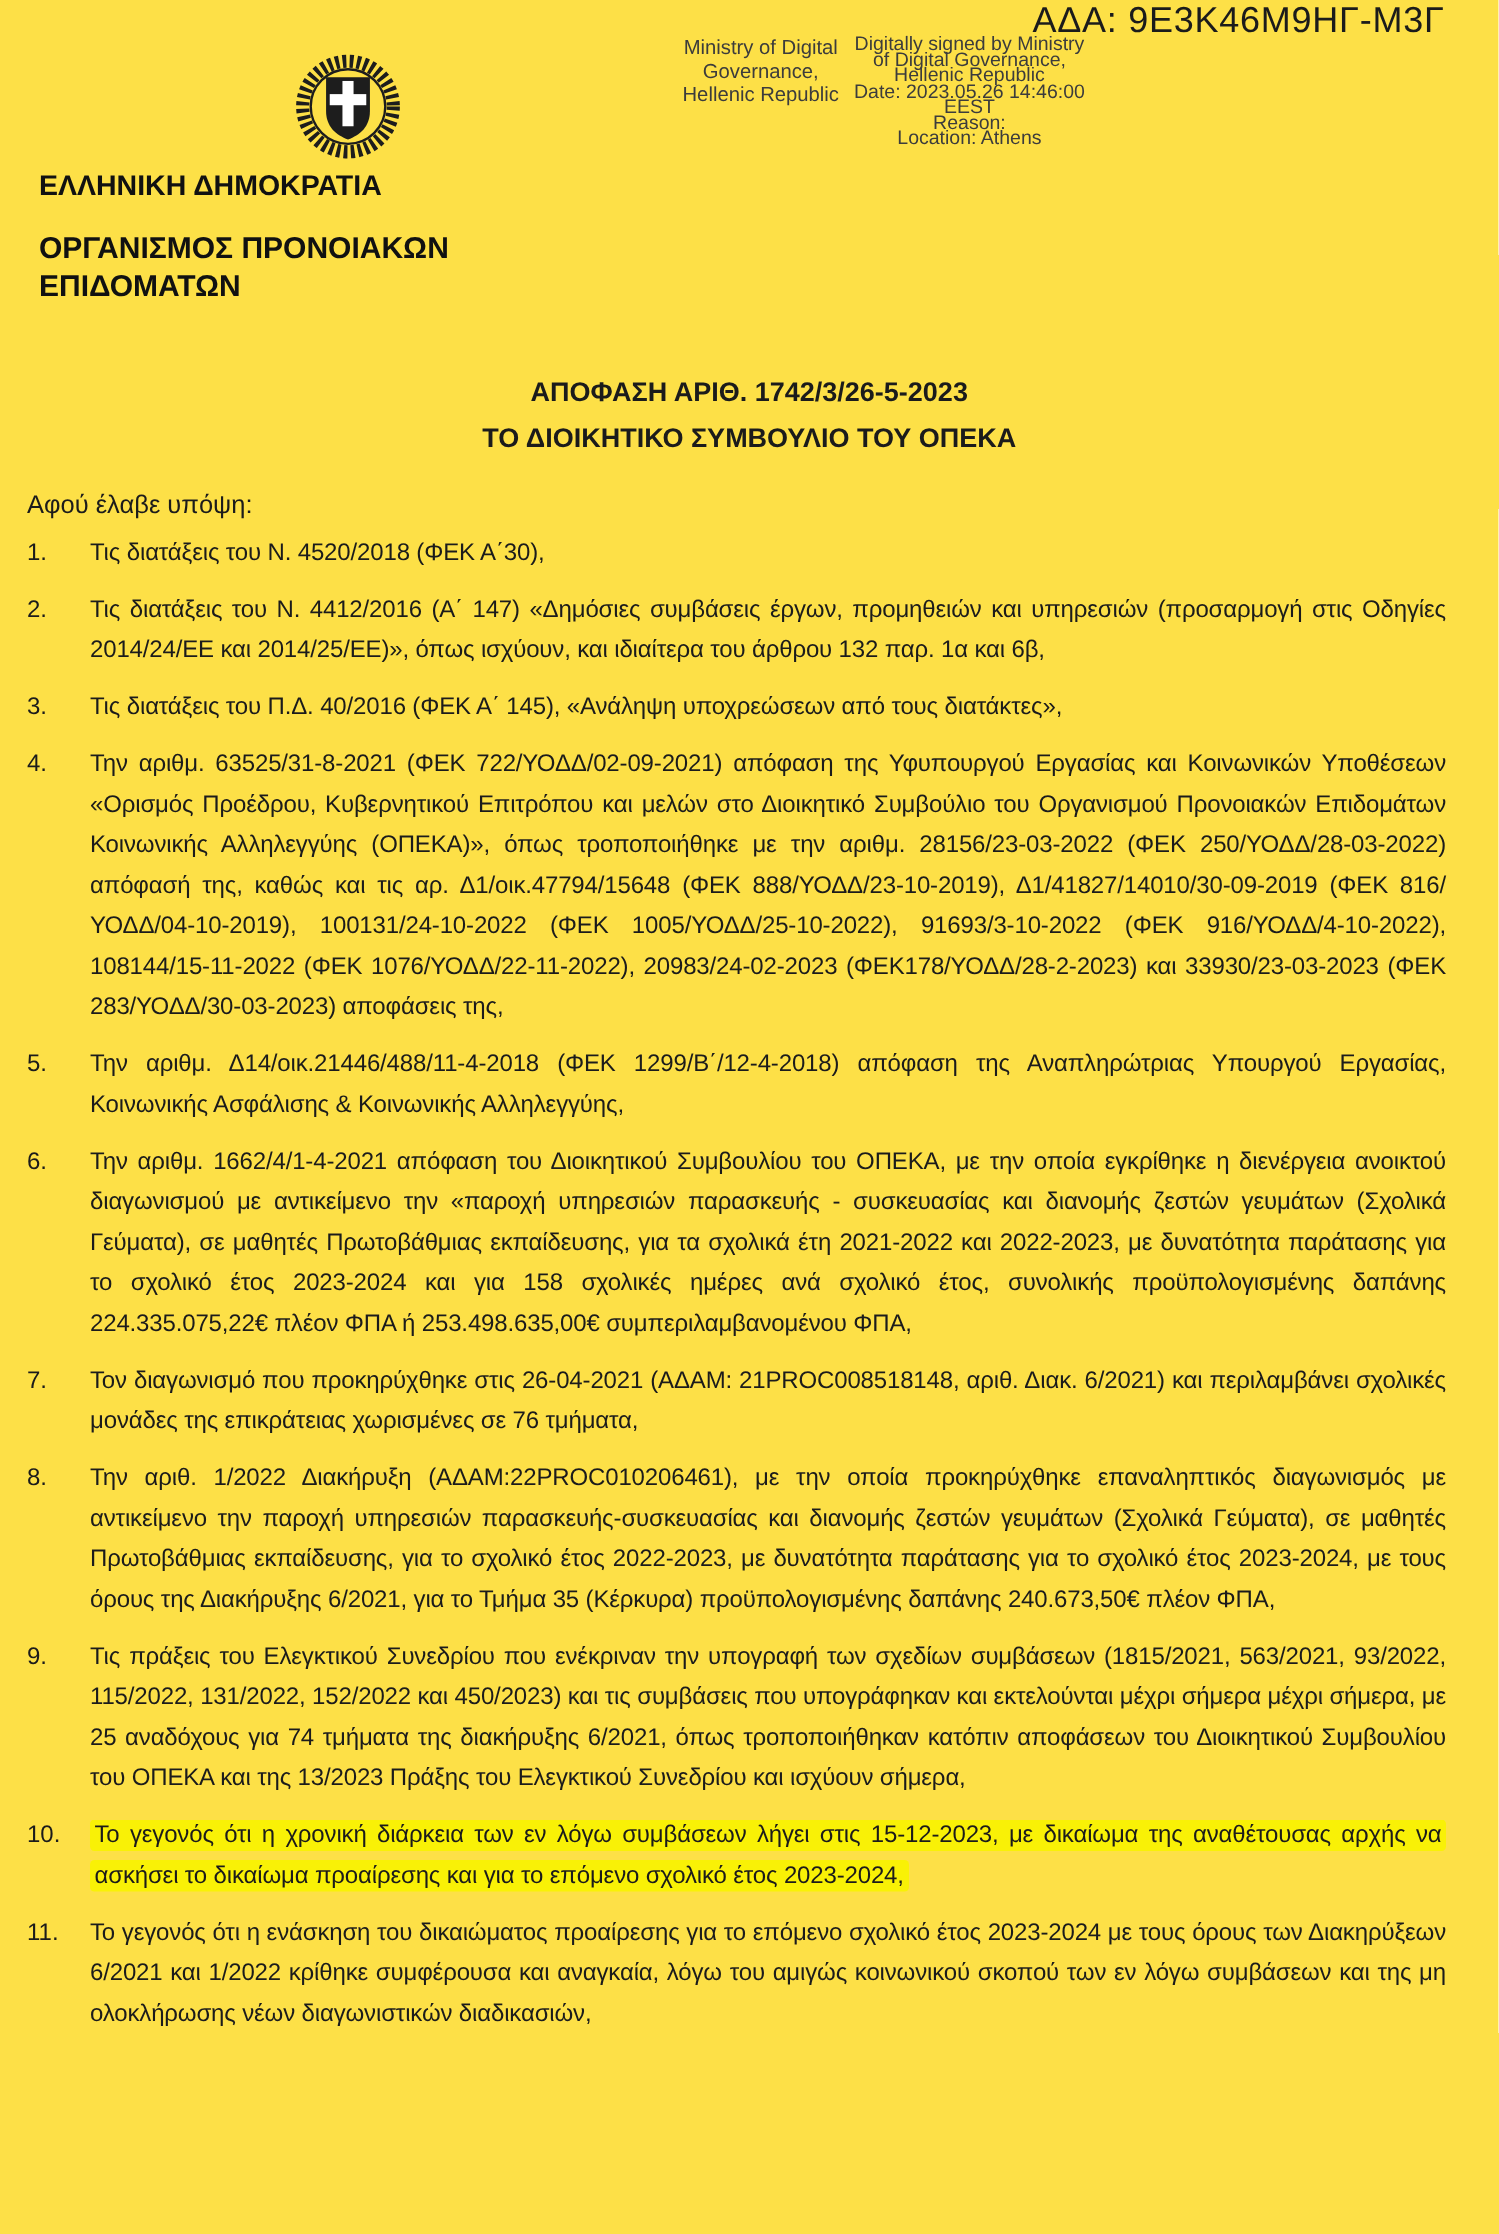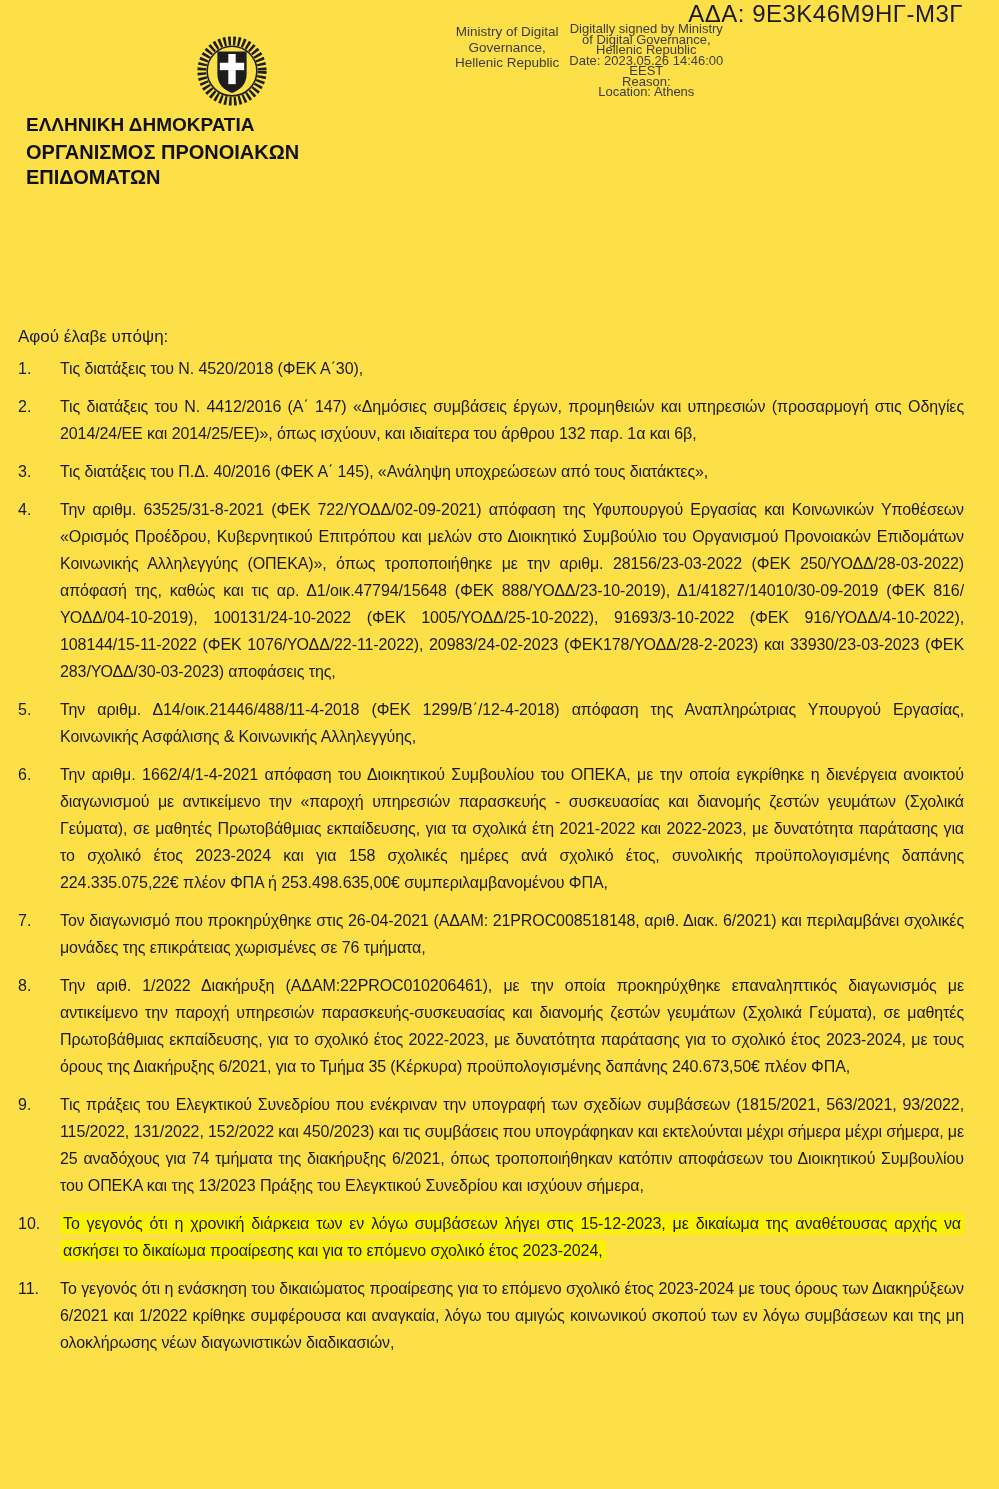--- a/index.html
+++ b/index.html
@@ -28,21 +28,21 @@
   .sig-details{font-size:13px;line-height:10.5px;}
 
   
   .header-left{
     position:absolute;left:26px;top:34px;width:412px;
     text-align:left;color:#111;
   }
   .emblem{display:block;margin:0 auto 4px auto;}
   .h-line1{font-size:19px;font-weight:bold;line-height:22px;}
   .h-line2{font-size:14px;font-weight:bold;line-height:20px;}
-  .h-line3{font-size:20px;font-weight:bold;line-height:25px;margin-top:4px;}
+  .h-line3{font-size:20px;font-weight:bold;line-height:25px;margin-top:18px;}
   .h-line4{font-size:20px;font-weight:bold;line-height:25px;}
 
   
   .decision-title{
     position:absolute;left:0;top:246px;width:100%;
     text-align:center;font-weight:bold;font-size:18px;line-height:31px;
   }
 
   
   .intro{
@@ -92,20 +92,24 @@
       <circle cx="45" cy="38" r="31" fill="none" stroke="#1d1d1d" stroke-width="9" stroke-dasharray="2.6 2.3"></circle>
       <circle cx="45" cy="38" r="25.5" fill="none" stroke="#1d1d1d" stroke-width="1.6"></circle>
       <path d="M30 18 h30 v23 c0 11 -7 16.5 -15 19.5 c-8 -3 -15 -8.5 -15 -19.5 z" fill="#1d1d1d"></path>
       <rect x="41.2" y="20.5" width="7.6" height="31" fill="#ffffff"></rect>
       <rect x="32.5" y="29.5" width="25" height="7.6" fill="#ffffff"></rect>
     </svg>
     <div class="h-line1">ΕΛΛΗΝΙΚΗ ΔΗΜΟΚΡΑΤΙΑ</div>
     <div class="h-line3">ΟΡΓΑΝΙΣΜΟΣ ΠΡΟΝΟΙΑΚΩΝ ΕΠΙΔΟΜΑΤΩΝ</div>
   </div>
 
+  <div class="decision-title">
+    <div>ΑΠΟΦΑΣΗ ΑΡΙΘ. 1742/3/26-5-2023</div>
+    <div>ΤΟ ΔΙΟΙΚΗΤΙΚΟ ΣΥΜΒΟΥΛΙΟ ΤΟΥ ΟΠΕΚΑ</div>
+  </div>
 
   <div class="intro">Αφού έλαβε υπόψη:</div>
 
   <div class="items">
 
     <div class="item">
       <div class="num">1.</div>
       <div class="txt">Τις διατάξεις του Ν. 4520/2018 (ΦΕΚ Α΄30),</div>
     </div>
 

